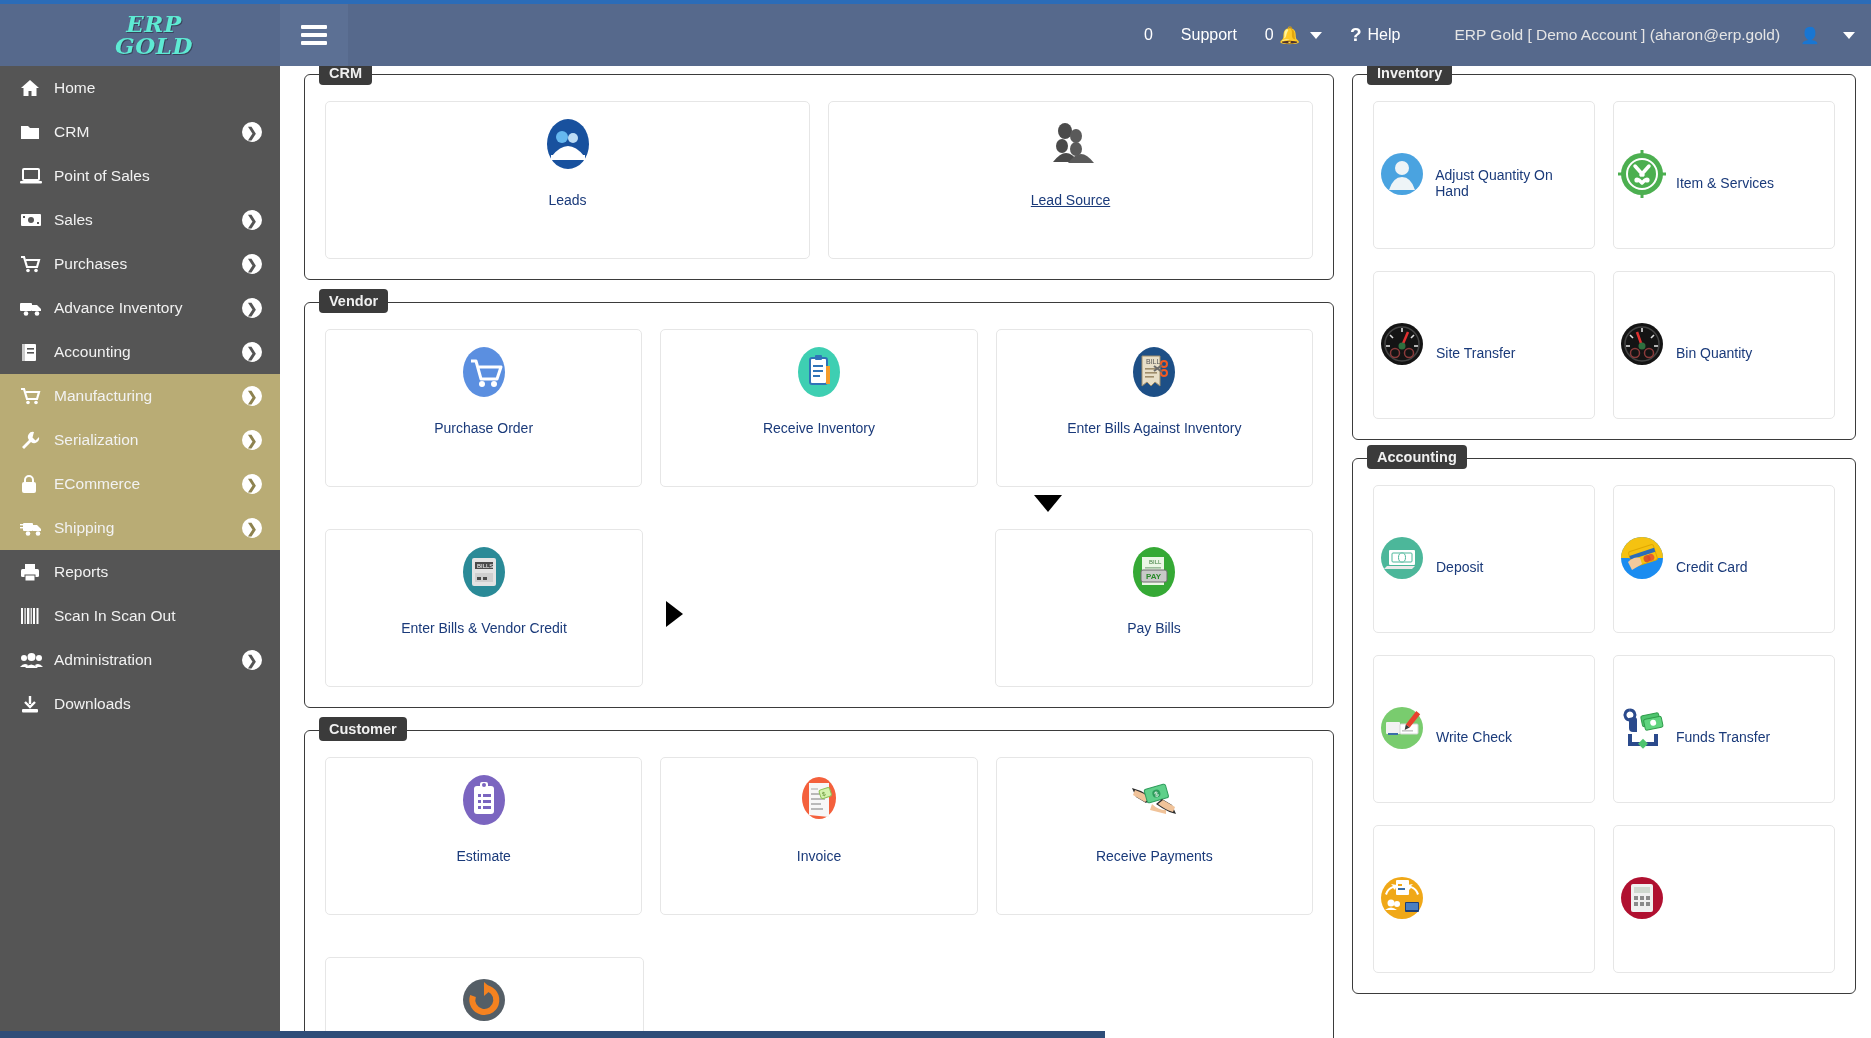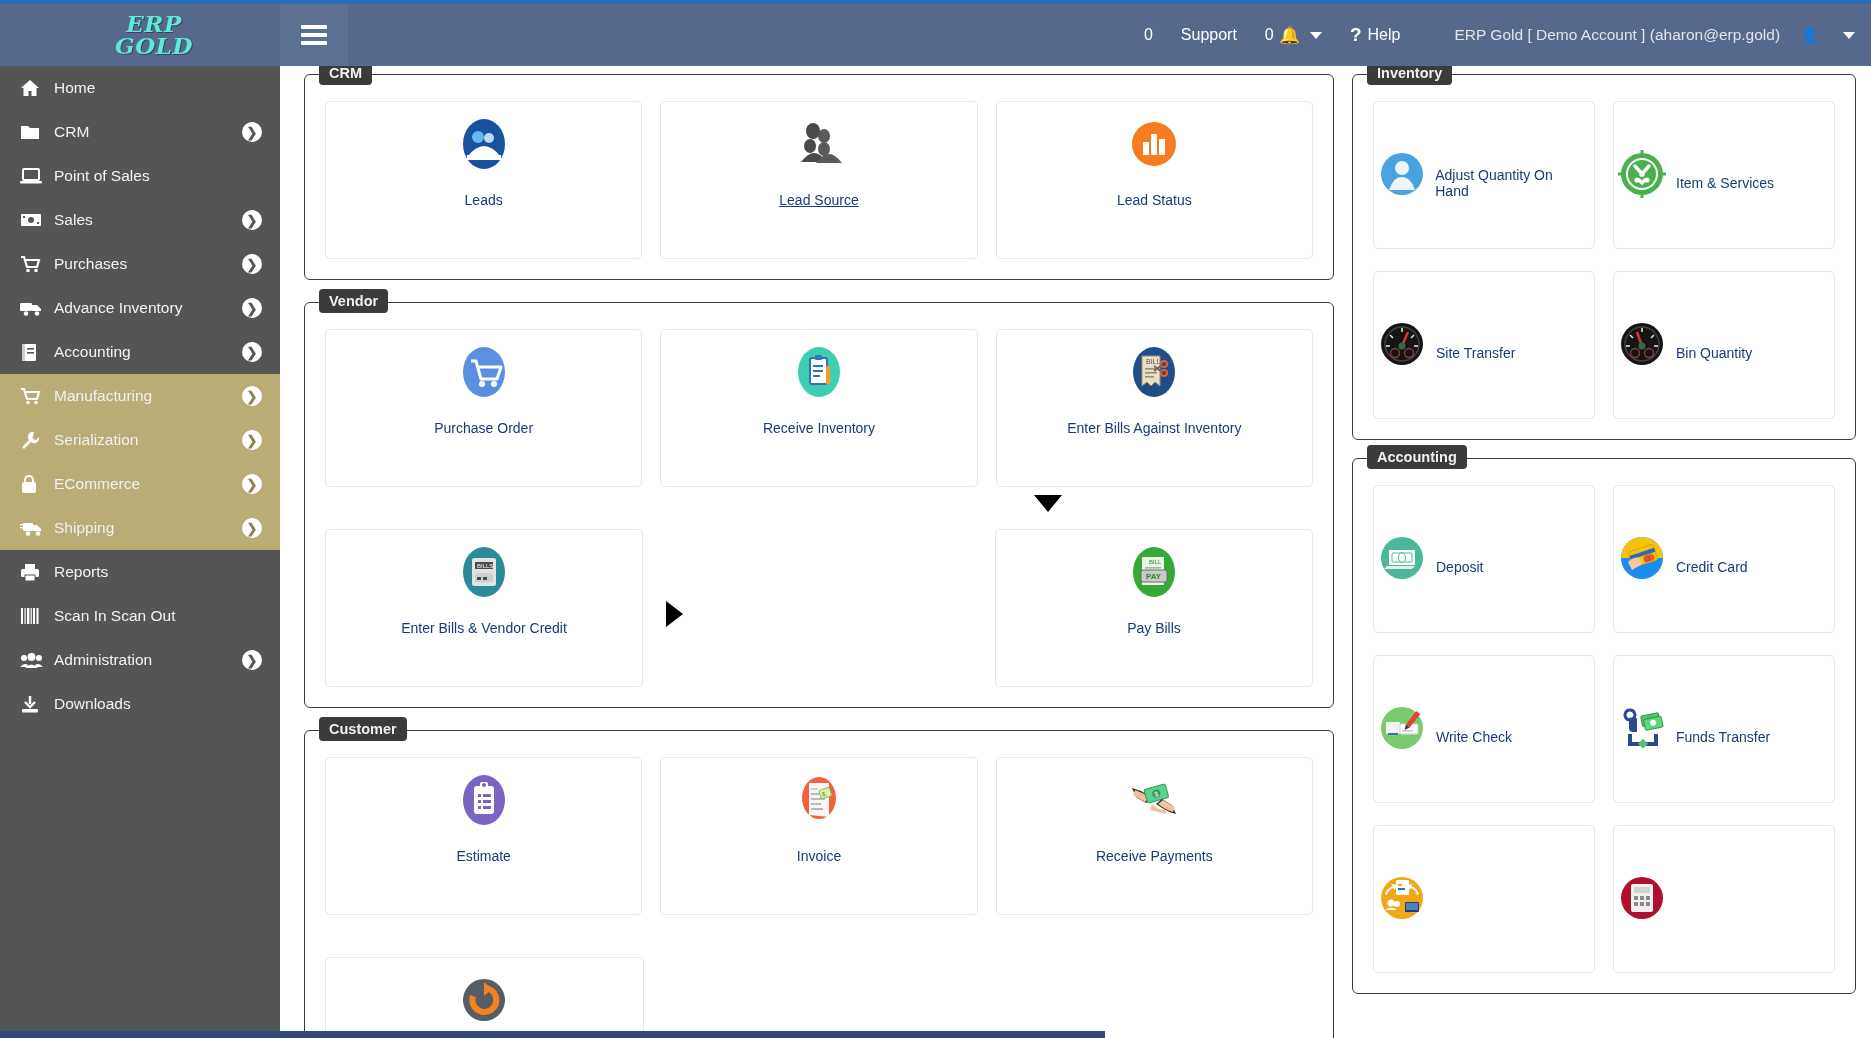--- a/index.html
+++ b/index.html
@@ -413,31 +413,20 @@
               <ellipse cx="31" cy="18" rx="6" ry="7" fill="#5a5a5a"></ellipse>
               <ellipse cx="17" cy="28" rx="6" ry="7" fill="#4a4a4a"></ellipse>
               <ellipse cx="31" cy="31" rx="6" ry="7" fill="#5a5a5a"></ellipse>
               <path d="M8 44 q7-9 13-9 t13 9 z" fill="#4a4a4a"></path>
               <path d="M23 45 q7-9 13-9 t13 9 z" fill="#5a5a5a"></path>
             </svg>
           </div>
           <div class="tile-label hovered">Lead Source</div>
         </div>
 
-        <div class="tile">
-          <div class="tile-icon">
-            <svg width="52" height="52" viewBox="0 0 52 52">
-              <circle cx="26" cy="26" r="22" fill="#f57c20"></circle>
-              <rect x="15" y="24" width="6" height="13" fill="#fff"></rect>
-              <rect x="23" y="16" width="6" height="21" fill="#fff"></rect>
-              <rect x="31" y="21" width="6" height="16" fill="#fff"></rect>
-            </svg>
-          </div>
-          <div class="tile-label">Lead Status</div>
-        </div>
       </div>
     </fieldset>
 
     <fieldset class="fieldset">
       <div class="legend">Vendor</div>
 
       <div class="card-row">
         <div class="tile">
           <div class="tile-icon">
             <svg width="52" height="52" viewBox="0 0 52 52">

